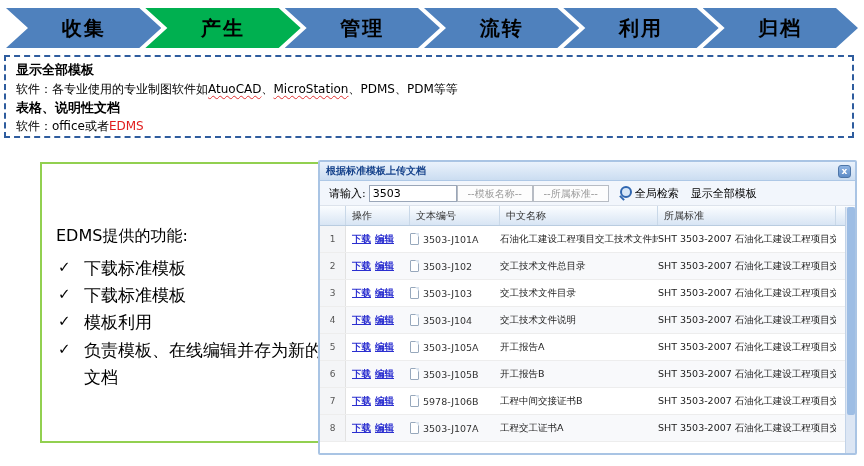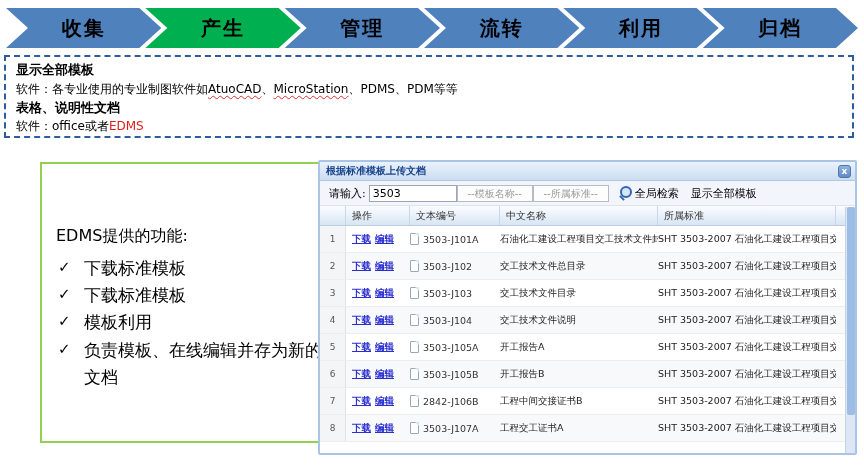--- a/index.html
+++ b/index.html
@@ -283,21 +283,21 @@
           </span>
           <span class="c c-name">开工报告B</span>
           <span class="c c-std">SHT 3503-2007 石油化工建设工程项目交工...</span>
         </div>
 
         <div class="grid-row">
           <span class="c c-num">7</span>
           <span class="c c-op"><a>下载</a><a>编辑</a></span>
           <span class="c c-code">
             <span class="doc-icon"></span>
-            <span>2842-J106B</span>
+            <span>5978-J106B</span>
           </span>
           <span class="c c-name">工程中间交接证书B</span>
           <span class="c c-std">SHT 3503-2007 石油化工建设工程项目交工...</span>
         </div>
 
         <div class="grid-row">
           <span class="c c-num">8</span>
           <span class="c c-op"><a>下载</a><a>编辑</a></span>
           <span class="c c-code">
             <span class="doc-icon"></span>

